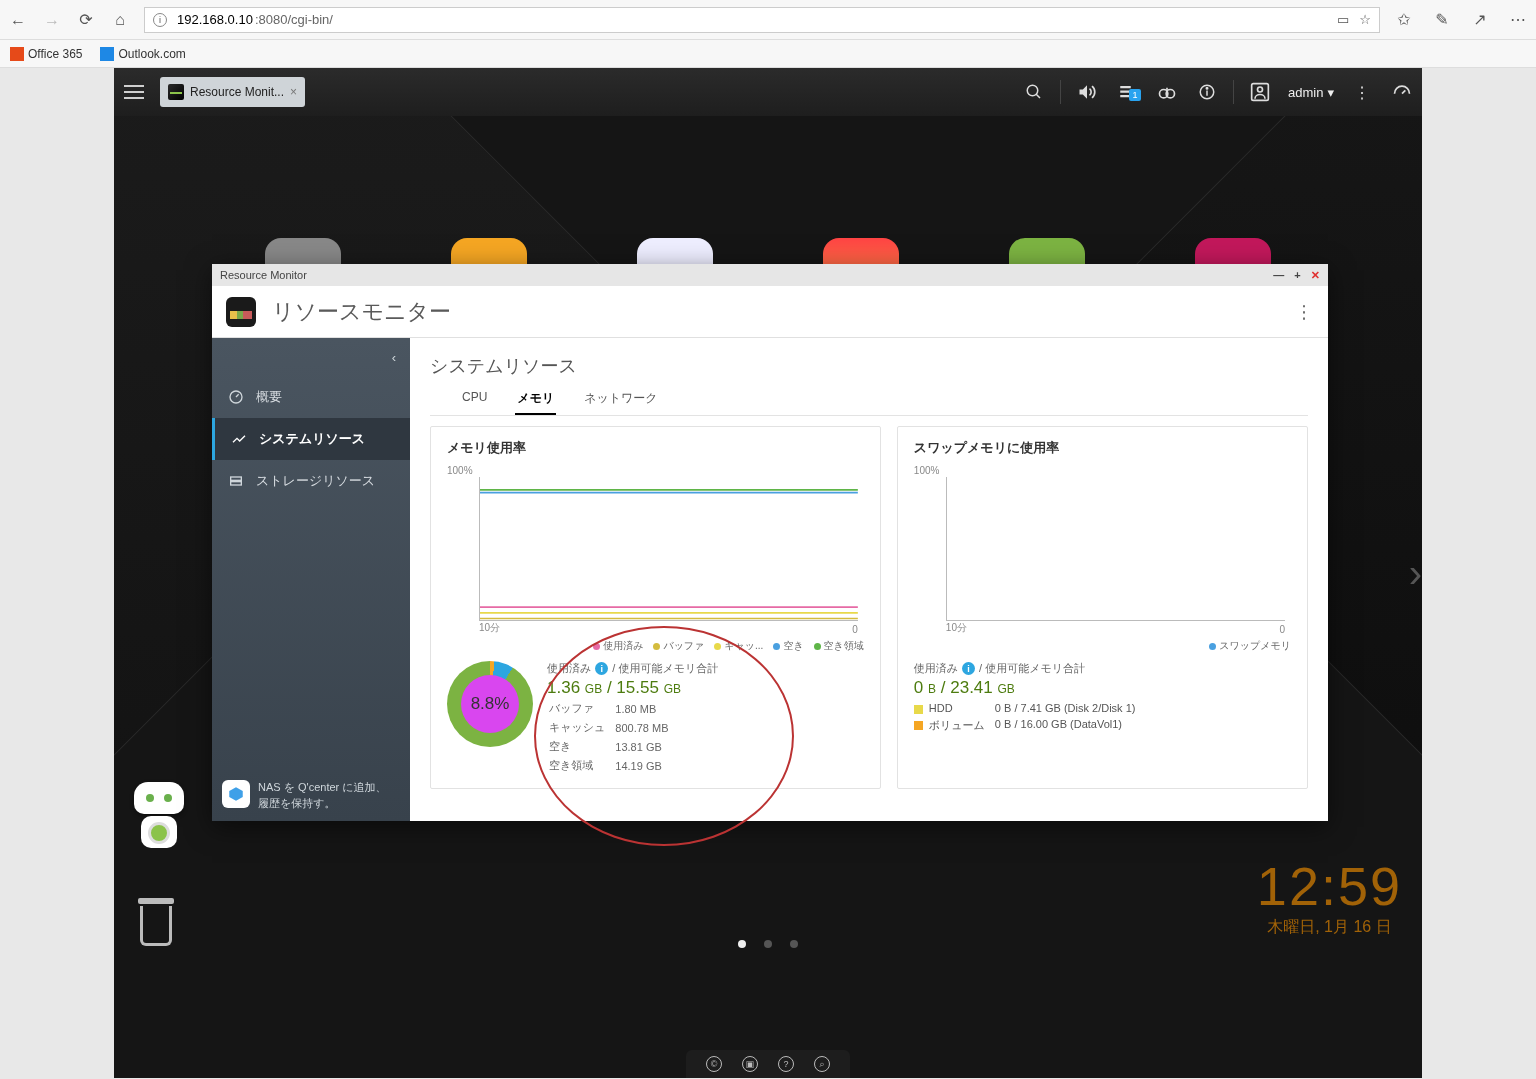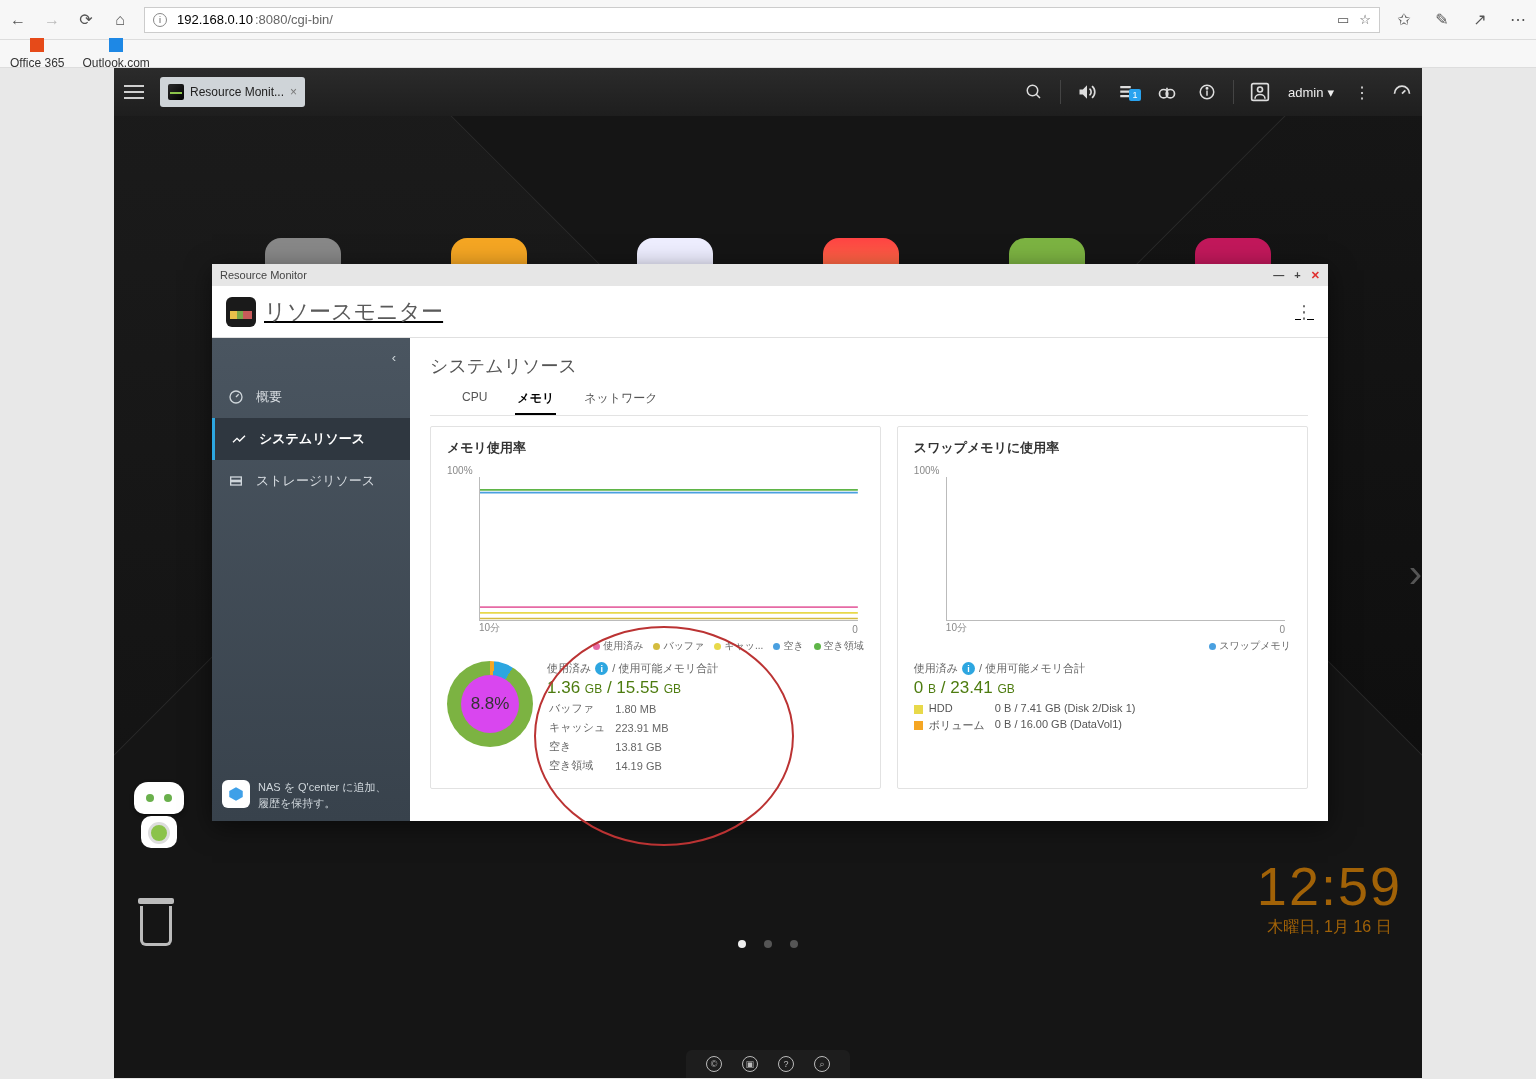--- a/index.html
+++ b/index.html
@@ -9,21 +9,21 @@
   .browser-bar { height:40px; background:#f7f7f7; display:flex; align-items:center; padding:0 8px; gap:14px; border-bottom:1px solid #ddd; }
   .bb-btn { width:20px; height:20px; display:flex; align-items:center; justify-content:center; color:#555; }
   .bb-btn.dis { color:#bbb; }
   .addr { flex:1; height:26px; border:1px solid #ccc; background:#fff; display:flex; align-items:center; padding:0 8px; font-size:13px; color:#555; gap:10px; }
   .addr .host { color:#000; }
   .addr .path { color:#666; }
   .addr-right { margin-left:auto; display:flex; gap:10px; color:#555;}
   .bb-icons-right { display:flex; gap:18px; color:#555; }
 
   .bookmarks { height:28px; background:#f7f7f7; display:flex; align-items:center; gap:18px; padding:0 10px; font-size:12px; border-bottom:1px solid #ddd; }
-  .bm { display:flex; align-items:center; gap:4px; color:#333;flex-direction:column; }
+  .bm { display:flex; align-items:center; gap:4px; color:#333; }
   .bm .sq { width:14px; height:14px; }
 
   
   .desktop-wrap { position:relative; width:1308px; height:1010px; margin:0 auto; background:#161616; }
   .nas-top { height:48px; background:linear-gradient(#2b2b2b,#1e1e1e); display:flex; align-items:center; color:#cfcfcf; }
   .hamb { width:40px; height:40px; display:flex; flex-direction:column; justify-content:center; gap:4px; padding:0 10px; }
   .hamb span { height:2px; background:#cfcfcf; }
   .task-tab { background:#cfd4d8; height:30px; display:flex; align-items:center; padding:0 8px; gap:6px; border-radius:3px; margin-left:6px; font-size:12px; color:#222; }
   .task-tab .ico { width:16px; height:16px; background:linear-gradient(135deg,#2a2a2a,#000); border-radius:2px; position:relative;}
   .task-tab .ico::after{content:"";position:absolute;left:2px;right:2px;top:8px;height:2px;background:#8bc34a;}
@@ -63,21 +63,21 @@
   
   .launch { position:absolute; top:170px; left:0; right:0; display:flex; justify-content:center; gap:110px; z-index:1;}
   .la{width:76px;height:76px;border-radius:16px;}
 
   
   .win { position:absolute; left:98px; top:196px; width:1116px; height:557px; background:#fff; box-shadow:0 6px 24px rgba(0,0,0,0.5); z-index:5; display:flex; flex-direction:column;}
   .win-title { height:22px; background:#e6e6e6; display:flex; align-items:center; font-size:11px; color:#444; padding:0 8px;}
   .win-title .wt-r { margin-left:auto; display:flex; gap:10px; font-weight:bold;}
   .win-title .wt-r span{cursor:default;}
   .wclose{color:#e03030;}
-  .app-head { height:52px; border-bottom:1px solid #e0e0e0; display:flex; align-items:center; padding:0 14px; gap:8px;text-decoration:underline;}
+  .app-head { height:52px; border-bottom:1px solid #e0e0e0; display:flex; align-items:center; padding:0 14px; gap:16px;}
   .app-head .logo{width:30px;height:30px;background:#1a1a1a;border-radius:6px;position:relative;}
   .app-head .logo::after{content:"";position:absolute;left:4px;right:4px;bottom:8px;height:8px;background:linear-gradient(90deg,#e8c04a 30%,#7aa94a 30% 60%, #c85a5a 60%);}
   .app-head h1{font-size:22px;font-weight:400;color:#5a5a5a;}
   .app-head .kebab{margin-left:auto;color:#666;font-size:18px;letter-spacing:1px;}
 
   .app-body{flex:1;display:flex;min-height:0;}
   .side { width:198px; background:linear-gradient(#4a5560,#38424c); color:#d6dbe0; font-size:13px; position:relative;}
   .side .collapse{height:38px;display:flex;align-items:center;justify-content:flex-end;padding-right:14px;color:#cfd6db;}
   .sitm{height:42px;display:flex;align-items:center;gap:12px;padding:0 16px;}
   .sitm.active{background:#2f3740;border-left:3px solid #2da6e0;color:#fff;font-weight:600;}
@@ -372,21 +372,21 @@
                   <span>15.55</span> <span class="unit">GB</span>
                 </div>
                 <table>
                   <tbody>
                       <tr>
                         <td>バッファ</td>
                         <td>1.80 MB</td>
                       </tr>
                   <tr>
                         <td>キャッシュ</td>
-                        <td>223.91 MB</td>
+                        <td>800.78 MB</td>
                       </tr>
                   <tr>
                         <td>空き</td>
                         <td>13.81 GB</td>
                       </tr>
                   <tr>
                         <td>空き領域</td>
                         <td>14.19 GB</td>
                       </tr>
                 </tbody>

